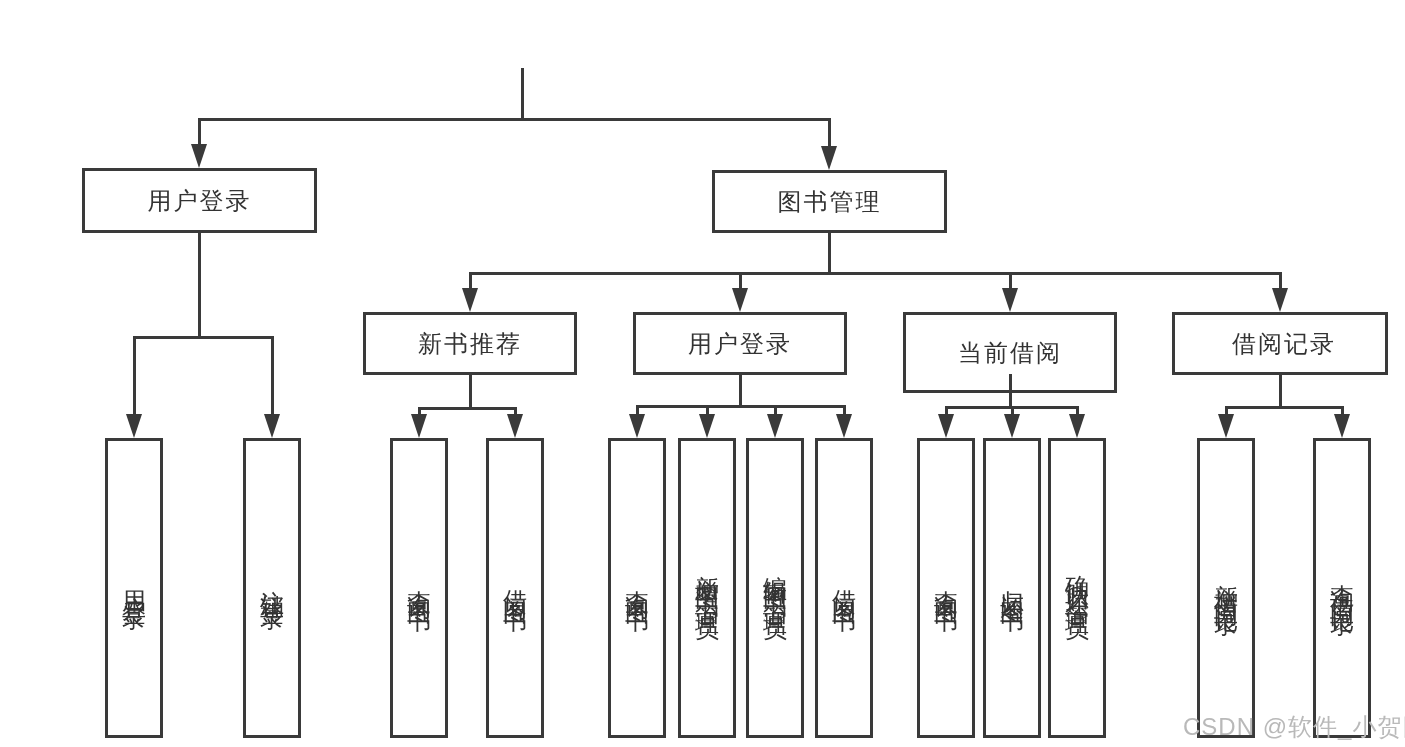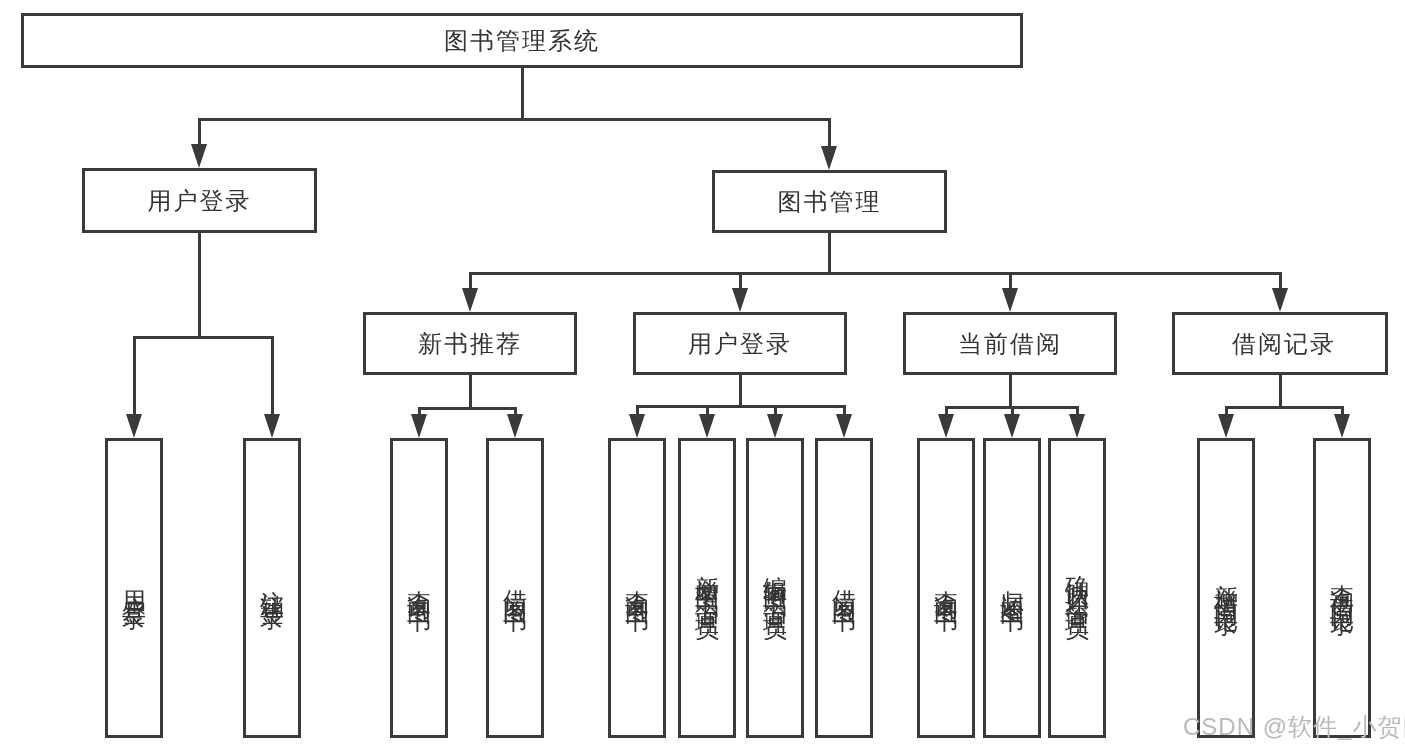--- a/index.html
+++ b/index.html
@@ -38,28 +38,27 @@
     position:absolute;left:1183px;top:711px;
     font-size:24px;color:var(--wm);letter-spacing:1px;
     white-space:nowrap;z-index:5;
   }
 </style>
 </head>
 <body>
 
 <div class="stage">
 
-  <div class="node" style="left:21px;top:13px;width:1002px;height:55px;">图书管理系统</div>
 
   <div class="node" style="left:82px;top:168px;width:235px;height:65px;">用户登录</div>
   <div class="node" style="left:363px;top:312px;width:214px;height:63px;">新书推荐</div>
 
   <div class="node" style="left:712px;top:170px;width:235px;height:63px;">图书管理</div>
   <div class="node" style="left:633px;top:312px;width:214px;height:63px;">用户登录</div>
-  <div class="node" style="left:903px;top:312px;width:214px;height:63px;">当前借阅</div>
+  <div class="node" style="left:903px;top:312px;width:214px;height:81px;">当前借阅</div>
   <div class="node" style="left:1172px;top:312px;width:216px;height:63px;padding-left:8px;">借阅记录</div>
 
   <div class="node leaf" style="left:105px;top:438px;width:58px;height:300px;">用户登录</div>
   <div class="node leaf" style="left:243px;top:438px;width:58px;height:300px;">注销登录</div>
 
   <div class="node leaf" style="left:390px;top:438px;width:58px;height:300px;">查询图书</div>
   <div class="node leaf" style="left:486px;top:438px;width:58px;height:300px;">借阅图书</div>
 
   <div class="node leaf" style="left:608px;top:438px;width:58px;height:300px;">查询图书</div>
   <div class="node leaf" style="left:678px;top:438px;width:58px;height:300px;">新增图书（管理员）</div>

